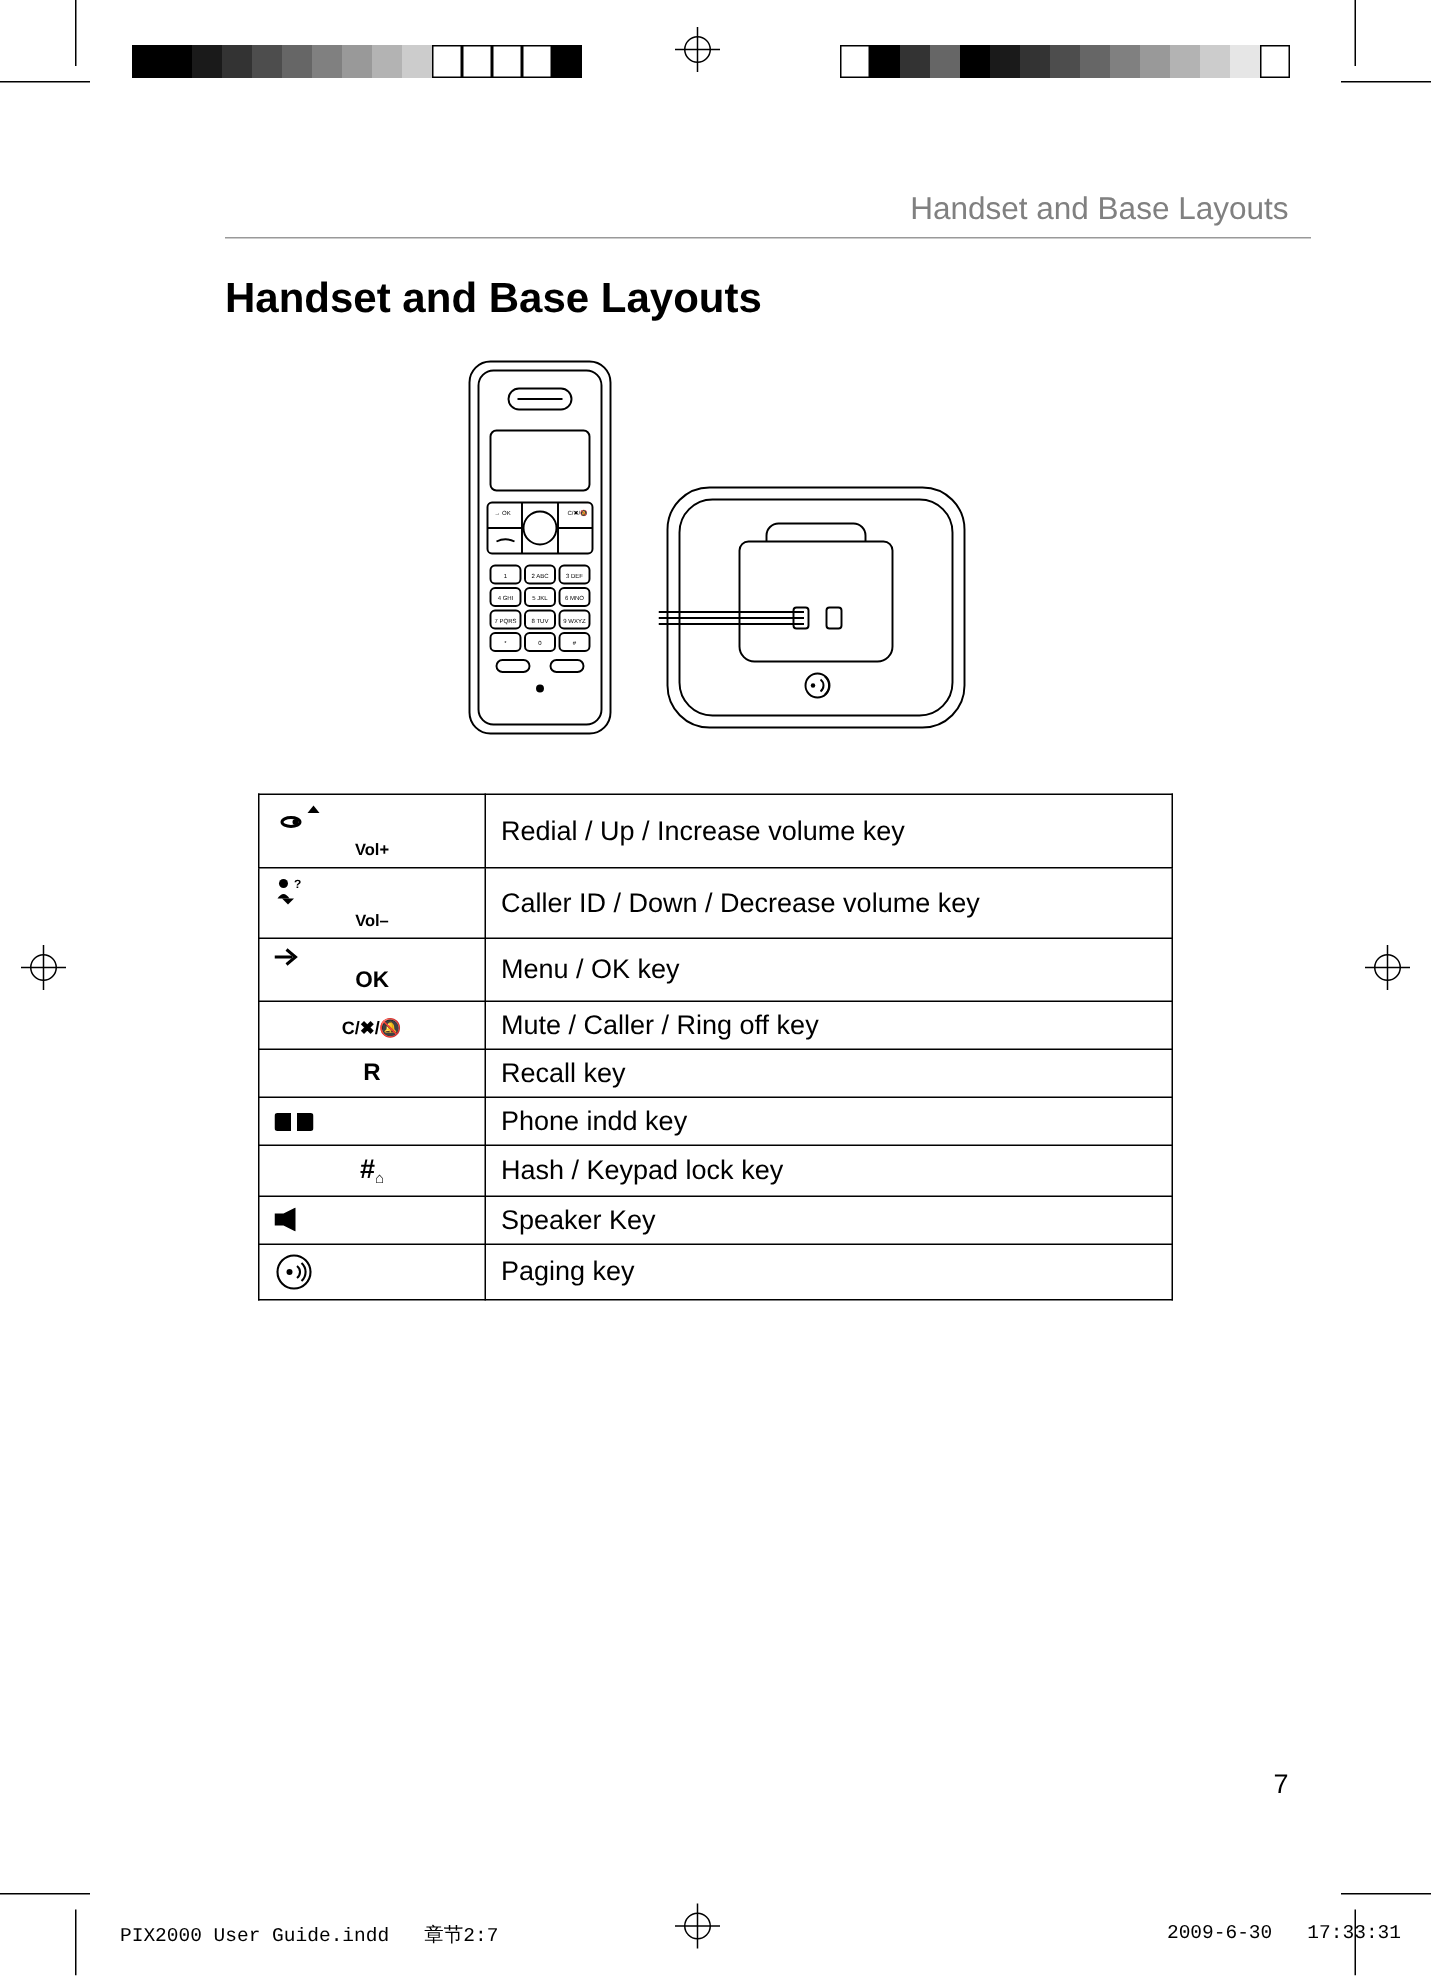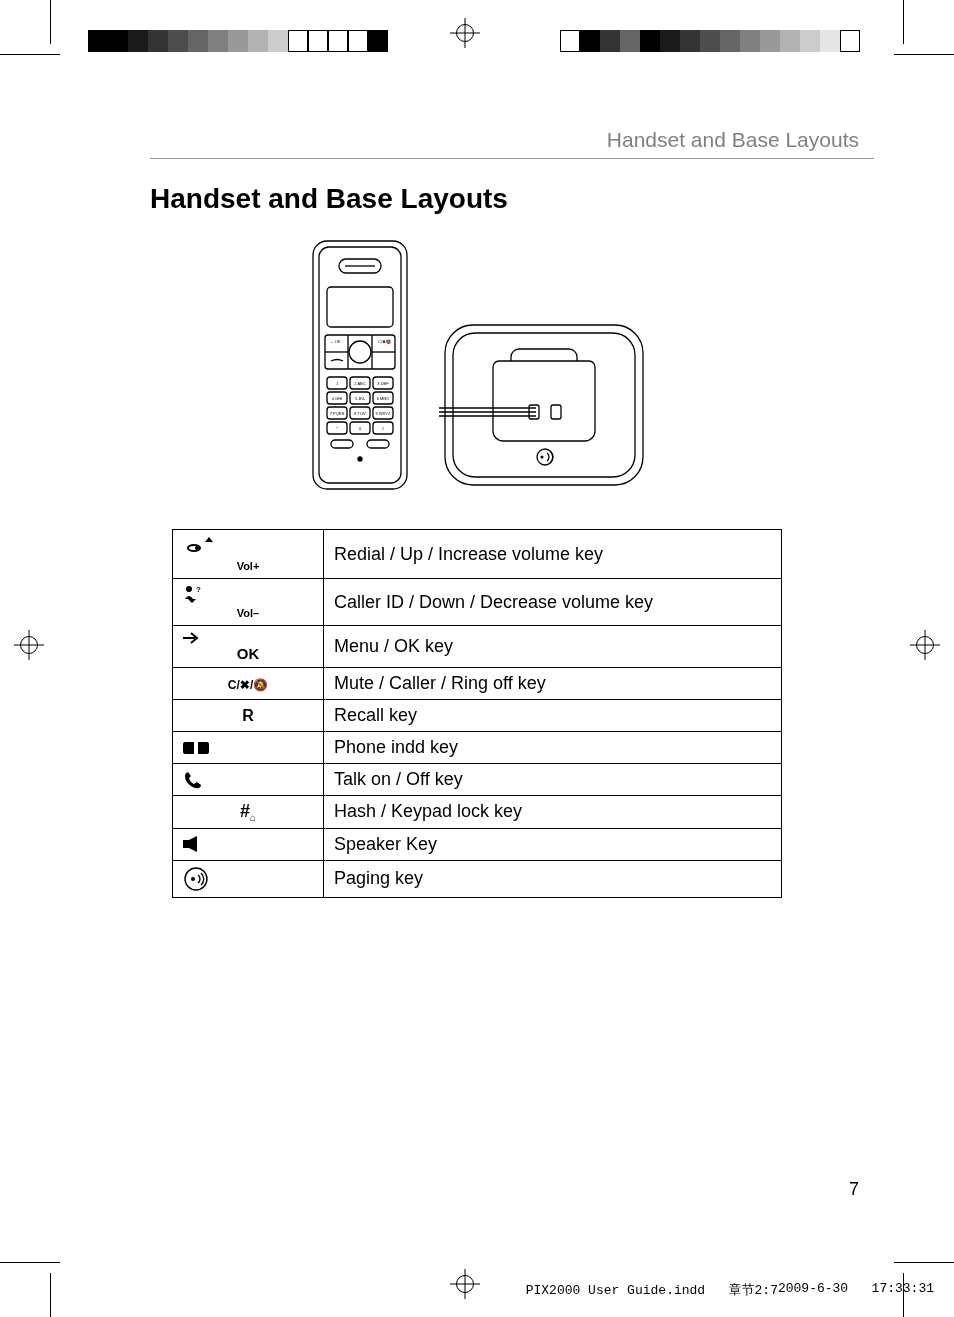--- a/index.html
+++ b/index.html
@@ -17,21 +17,21 @@
   .page{position:absolute;left:80px;top:80px;width:794px;height:1150px}
   .runhead{color:#808080;font-size:21px;text-align:right;padding-right:15px;border-bottom:1px solid #999;padding-bottom:6px;margin-top:48px;margin-left:70px;margin-right:0}
   h1{font-size:28px;font-weight:bold;margin:24px 0 24px 70px;font-family:Arial,Helvetica,sans-serif}
   .figures{display:flex;justify-content:center;gap:24px;margin:10px 0 30px 0;align-items:flex-end}
   
   table.keys{border-collapse:collapse;margin:0 auto;width:610px}
   table.keys td{border:1px solid #000;padding:5px 10px;font-size:18px;vertical-align:middle}
   table.keys td.sym{width:130px;text-align:center;font-size:14px;font-weight:bold}
   .volplus{font-size:11px}
   .pagenum{position:absolute;right:15px;bottom:30px;font-size:18px}
-  .slugline{position:absolute;bottom:18px;left:80px;right:20px;font-family:"Courier New",monospace;font-size:13px;color:#000;display:flex;justify-content:flex-end}
+  .slugline{position:absolute;bottom:18px;left:80px;right:20px;font-family:"Courier New",monospace;font-size:13px;color:#000;display:flex;justify-content:space-between}
   
   svg{display:block}
 </style>
 </head>
 <body>
 
 <div class="crop" style="left:0;top:54px;width:60px;border-width:0 0 1px 0"></div>
 <div class="crop" style="left:50px;top:0;height:44px;border-width:0 1px 0 0"></div>
 <div class="crop" style="right:0;top:54px;width:60px;border-width:0 0 1px 0"></div>
 <div class="crop" style="right:50px;top:0;height:44px;border-width:0 1px 0 0"></div>
@@ -231,28 +231,20 @@
               <g fill="#000">
                 <path d="M2 2 h9 v12 h-9 a2 2 0 0 1 -2 -2 v-8 a2 2 0 0 1 2 -2 z"></path>
                 <path d="M15 2 h9 a2 2 0 0 1 2 2 v8 a2 2 0 0 1 -2 2 h-9 z"></path>
               </g>
             </svg>
         </td>
         <td>Phone indd key</td>
       </tr>
       <tr>
         <td class="sym">
-          <svg width="20" height="20" viewBox="0 0 20 20">
-              <path fill="#000" d="M5 2 q-3 1 -3 4 q0 6 6 10 q4 3 8 2 q2 -1 2 -3 l-4 -3 l-3 2 q-4 -2 -5 -6 l2 -2 z"></path>
-            </svg>
-        </td>
-        <td>Talk on / Off key</td>
-      </tr>
-      <tr>
-        <td class="sym">
           <span style="font-size:18px;font-weight:bold">#</span><sub style="font-size:10px">⌂</sub>
         </td>
         <td>Hash / Keypad lock key</td>
       </tr>
       <tr>
         <td class="sym">
           <svg width="20" height="16" viewBox="0 0 20 16">
               <polygon fill="#000" points="0,4 6,4 14,0 14,16 6,12 0,12"></polygon>
             </svg>
         </td>

